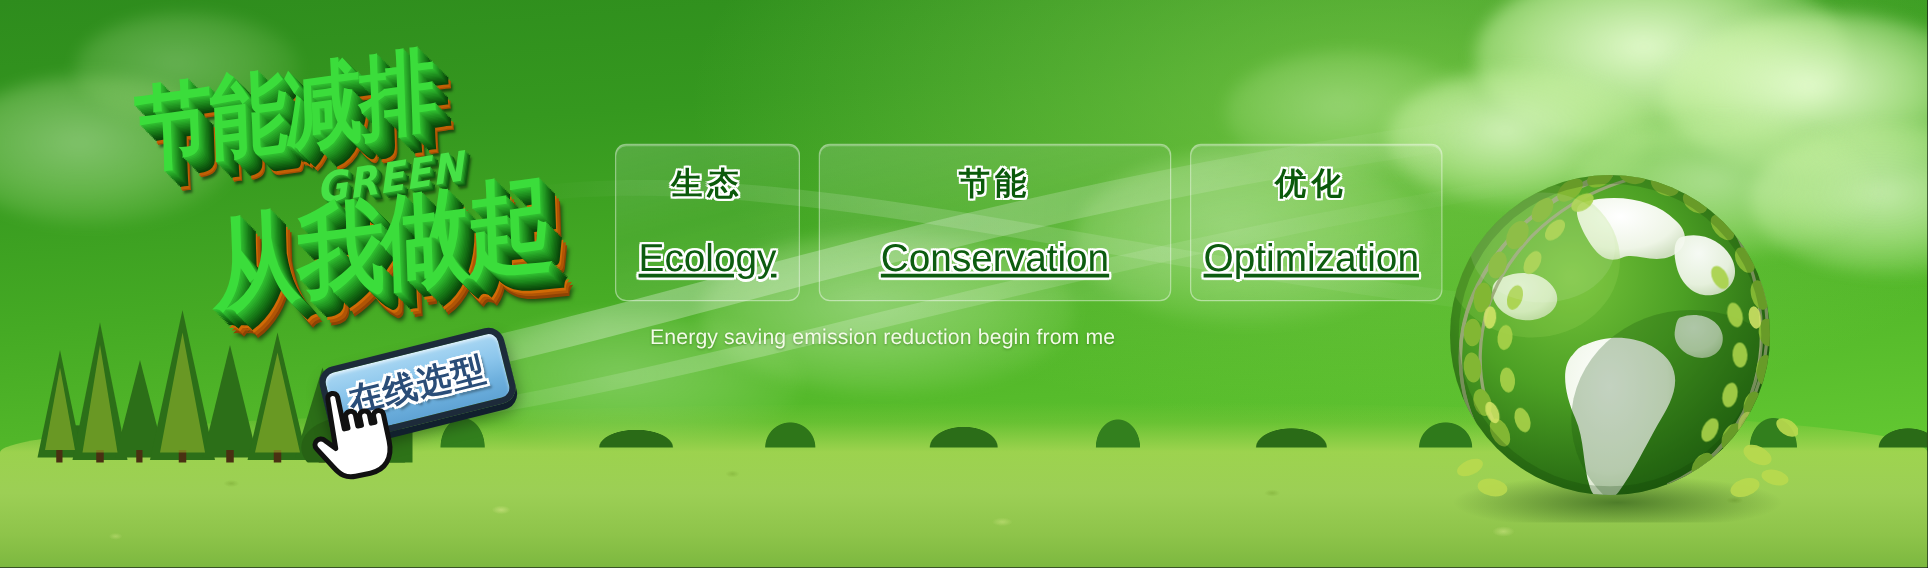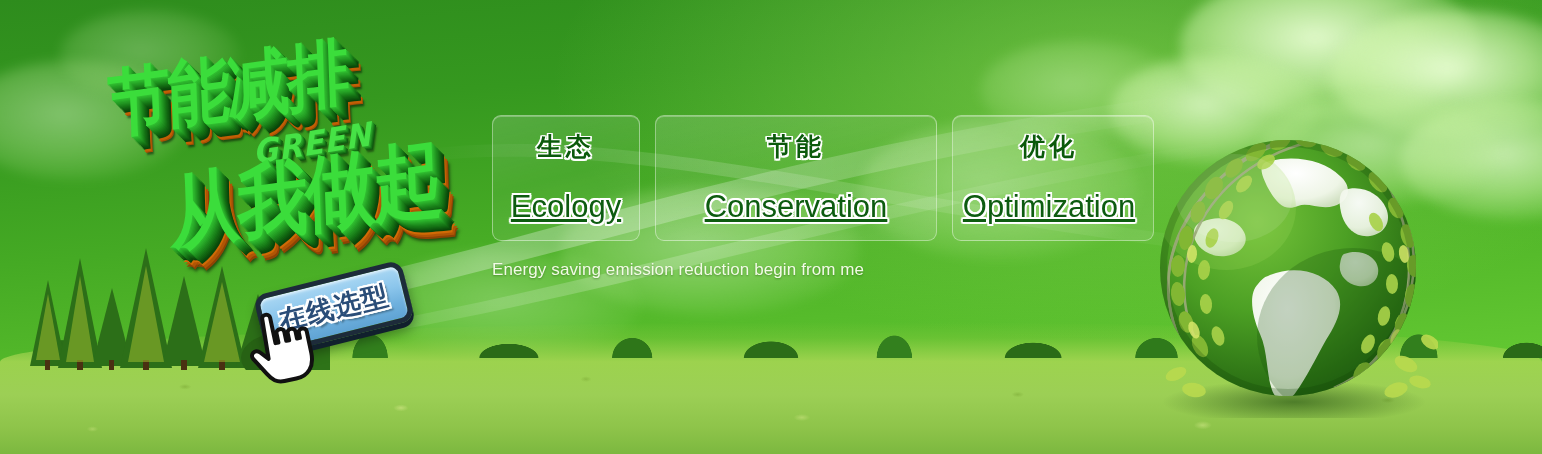--- a/index.html
+++ b/index.html
@@ -163,21 +163,21 @@
     font-family:"Liberation Sans",sans-serif;
     font-size:31px; font-weight:normal; color:#0d5c10; letter-spacing:0px; white-space:nowrap;
     text-shadow:-1.6px -1.6px 0 #fff, 1.6px -1.6px 0 #fff, -1.6px 1.6px 0 #fff,
                  1.6px 1.6px 0 #fff, 0 -1.8px 0 #fff, 0 1.8px 0 #fff,
                  -1.8px 0 0 #fff, 1.8px 0 0 #fff;
     text-decoration:underline;
   }
   .c1{ width:148px; } .c2{ width:282px; } .c3{ width:202px;padding-left:14px; }
 
   .tagline{
-    position:absolute; left:492px; top:260px;
+    position:absolute; left:520px; top:260px;
     font-family:"Liberation Sans",sans-serif;
     font-size:17px; color:#f2fbe6; letter-spacing:.1px;
     text-shadow:0 1px 2px rgba(30,80,10,.45);
     white-space:nowrap;
   }
 
   
   .globe-wrap{ position:absolute; left:1148px; top:126px; width:290px; height:292px; }
 </style>
 </head>

